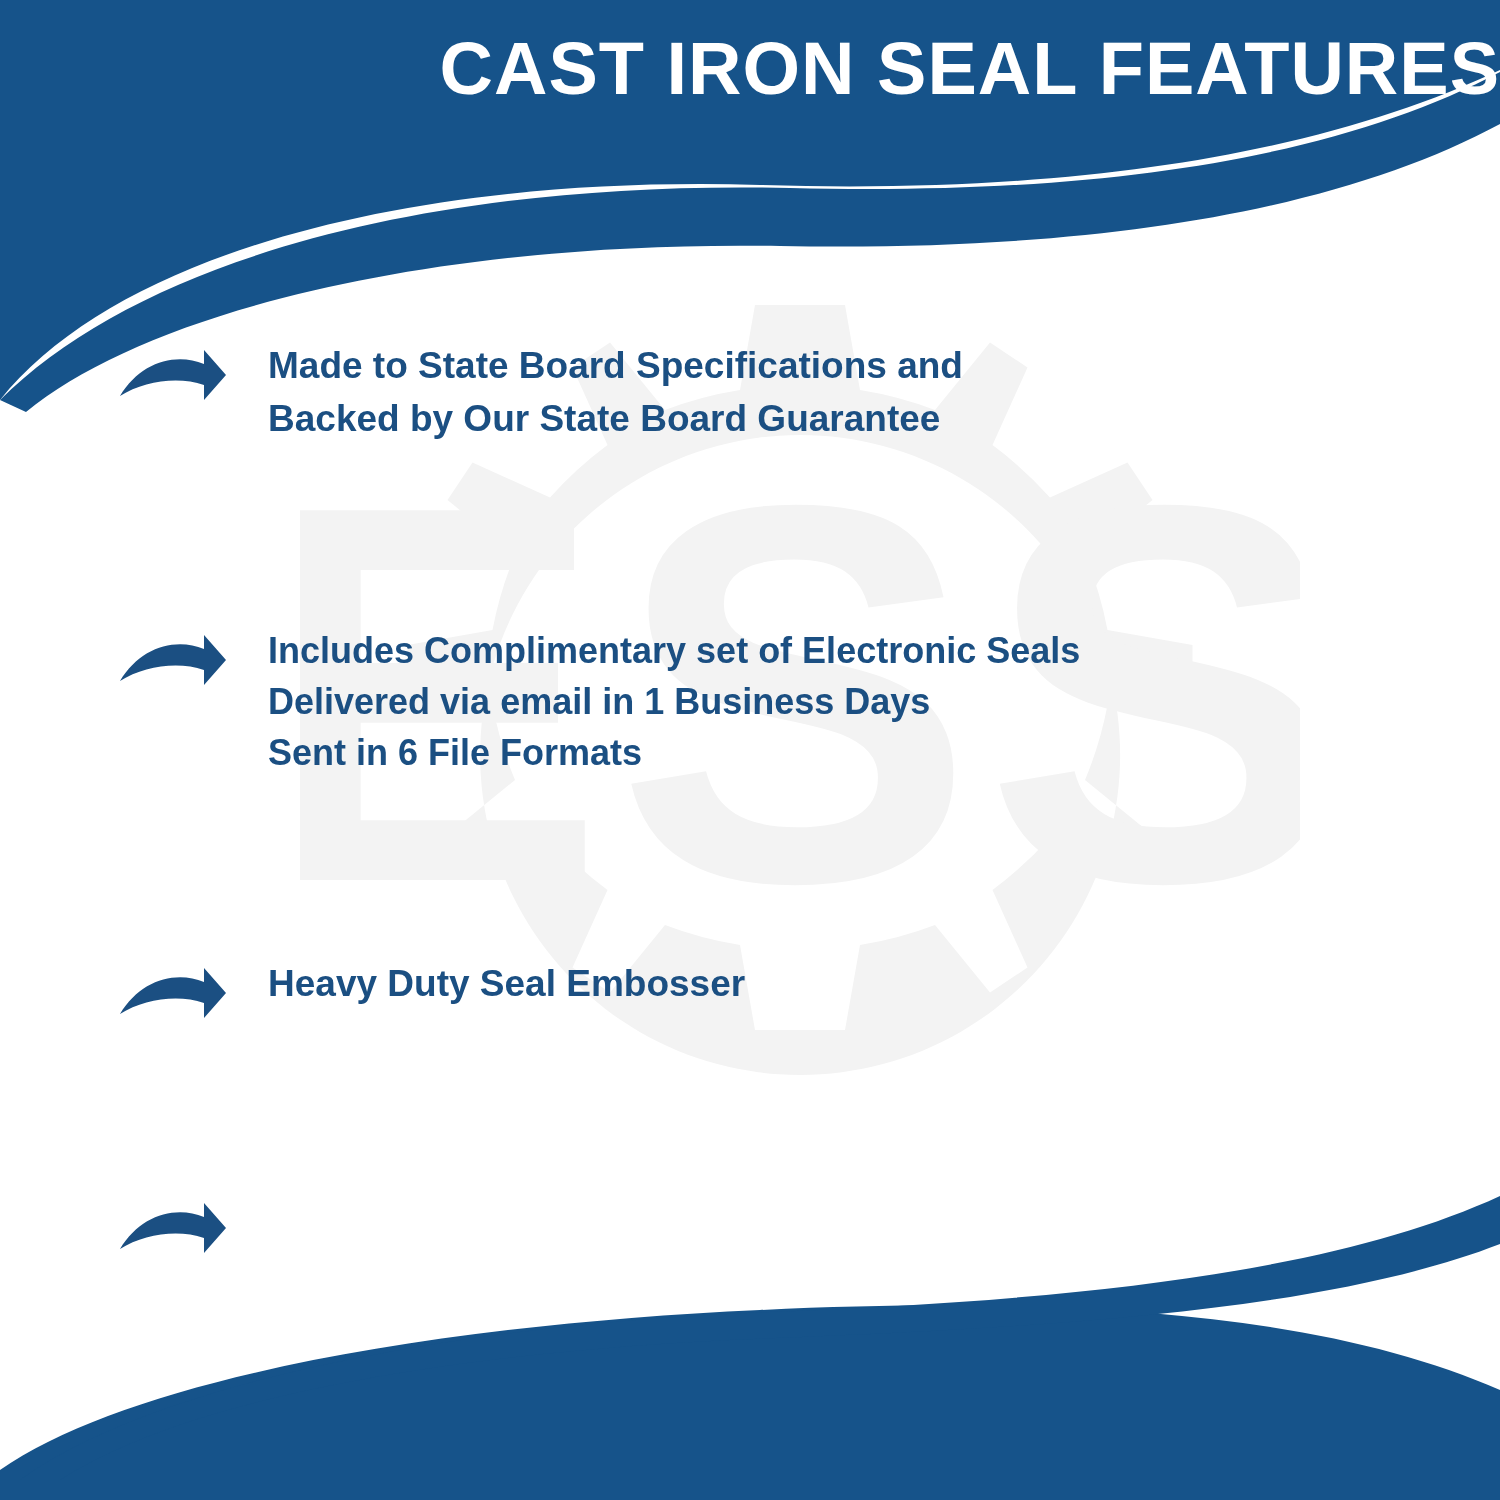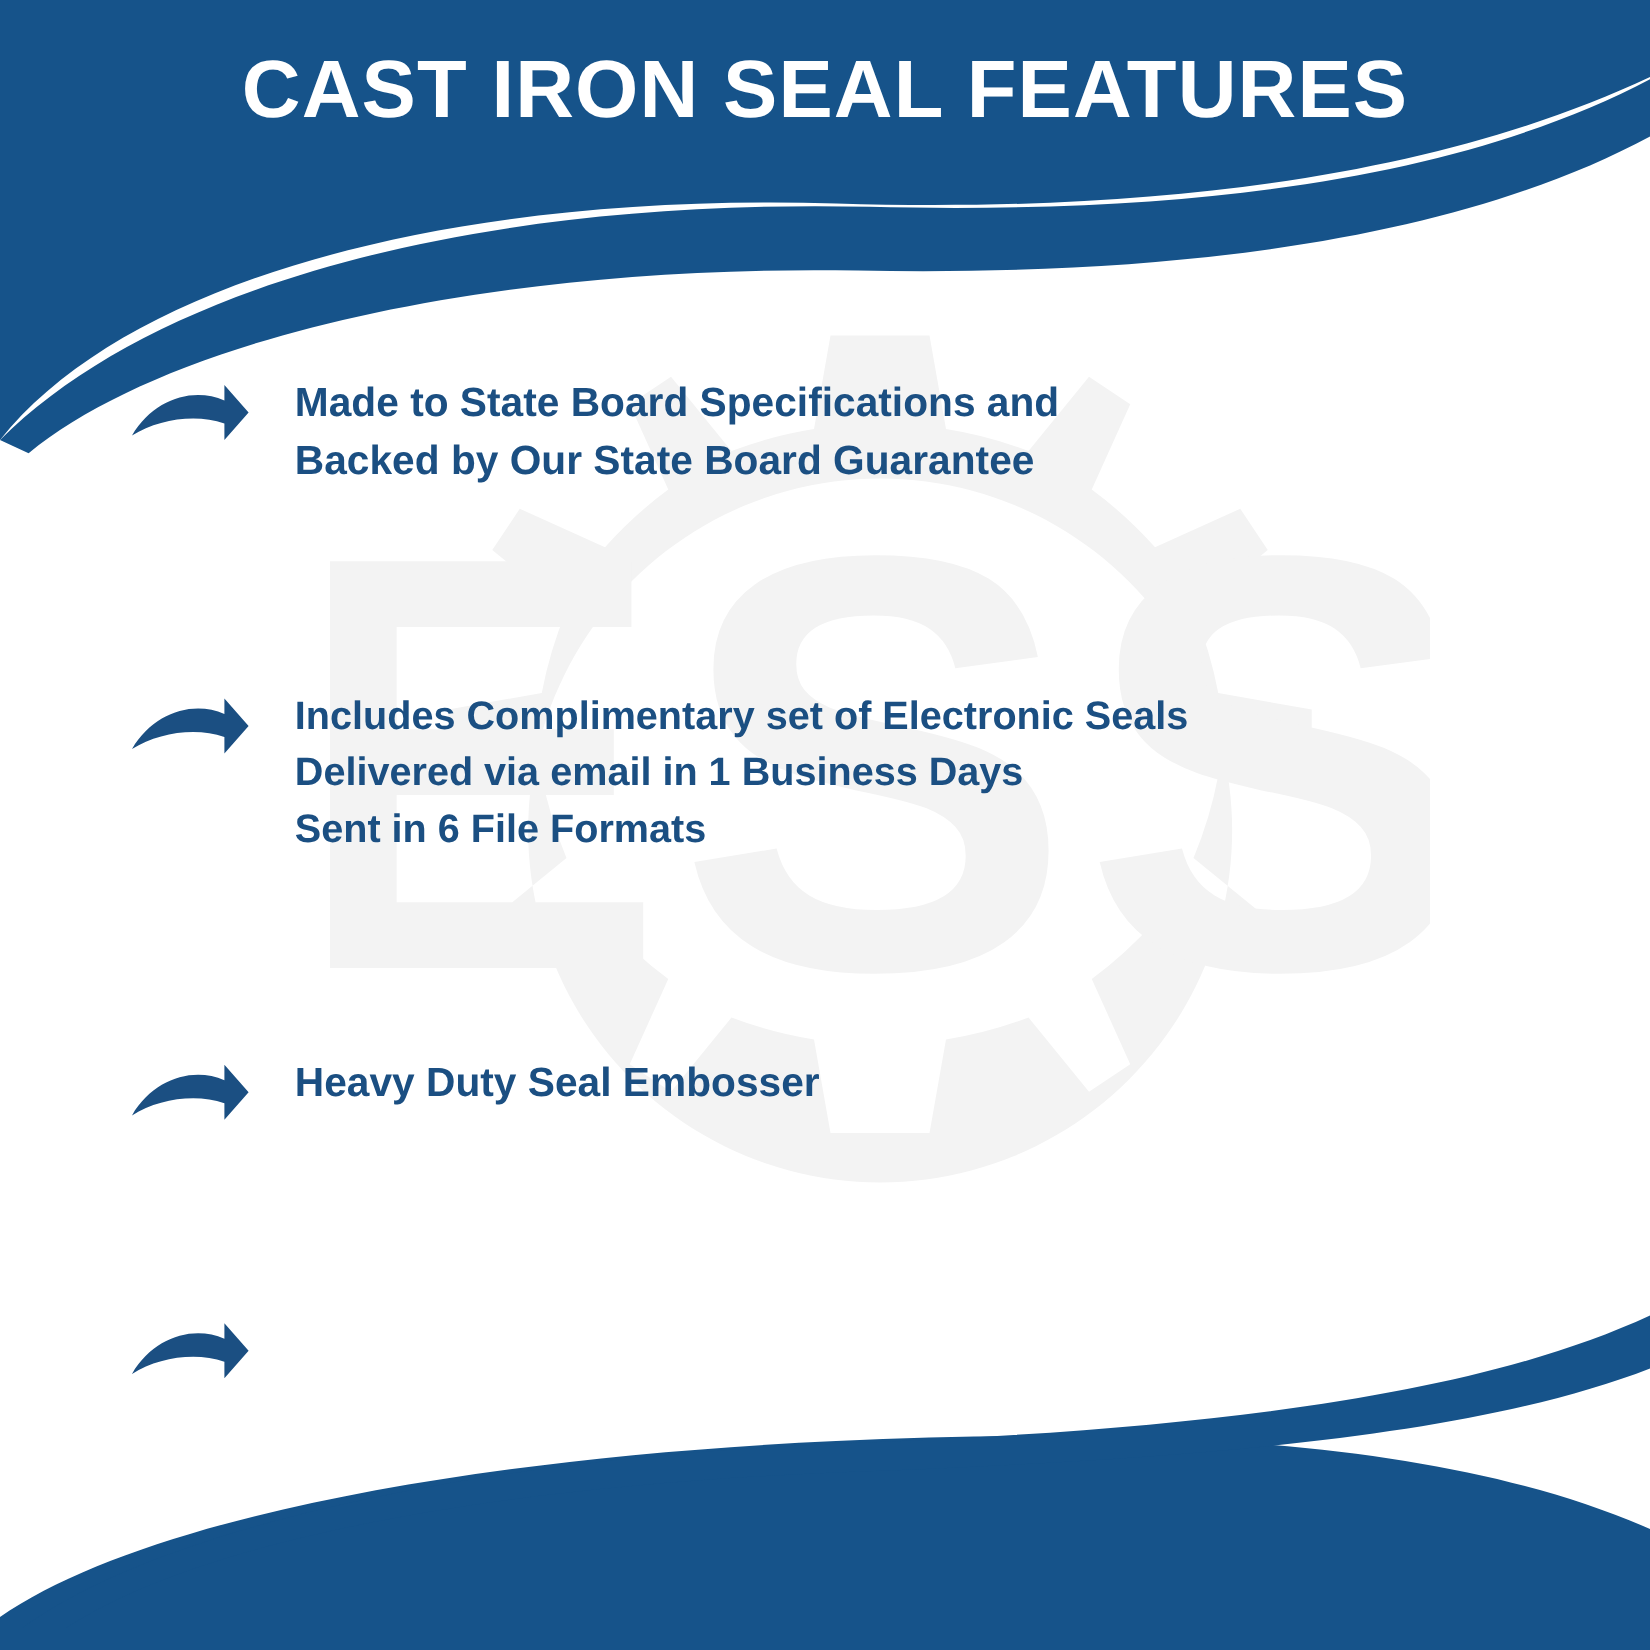--- a/index.html
+++ b/index.html
@@ -28,26 +28,26 @@
     left: 0;
     top: 0;
     width: 1500px;
     height: 1500px;
   }
 
   
   .header {
     position: absolute;
     left: 0;
-    top: 12px;
+    top: 0;
     width: 1500px;
     height: 160px;
     display: flex;
     align-items: flex-start;
-    justify-content: center;
+    justify-content: flex-end;
     z-index: 5;
   }
   .header-title {
     margin-top: 26px;
     color: #ffffff;
     font-size: 74px;
     font-weight: bold;
     letter-spacing: 1px;
     white-space: nowrap;
     font-family: "Liberation Sans", sans-serif;

